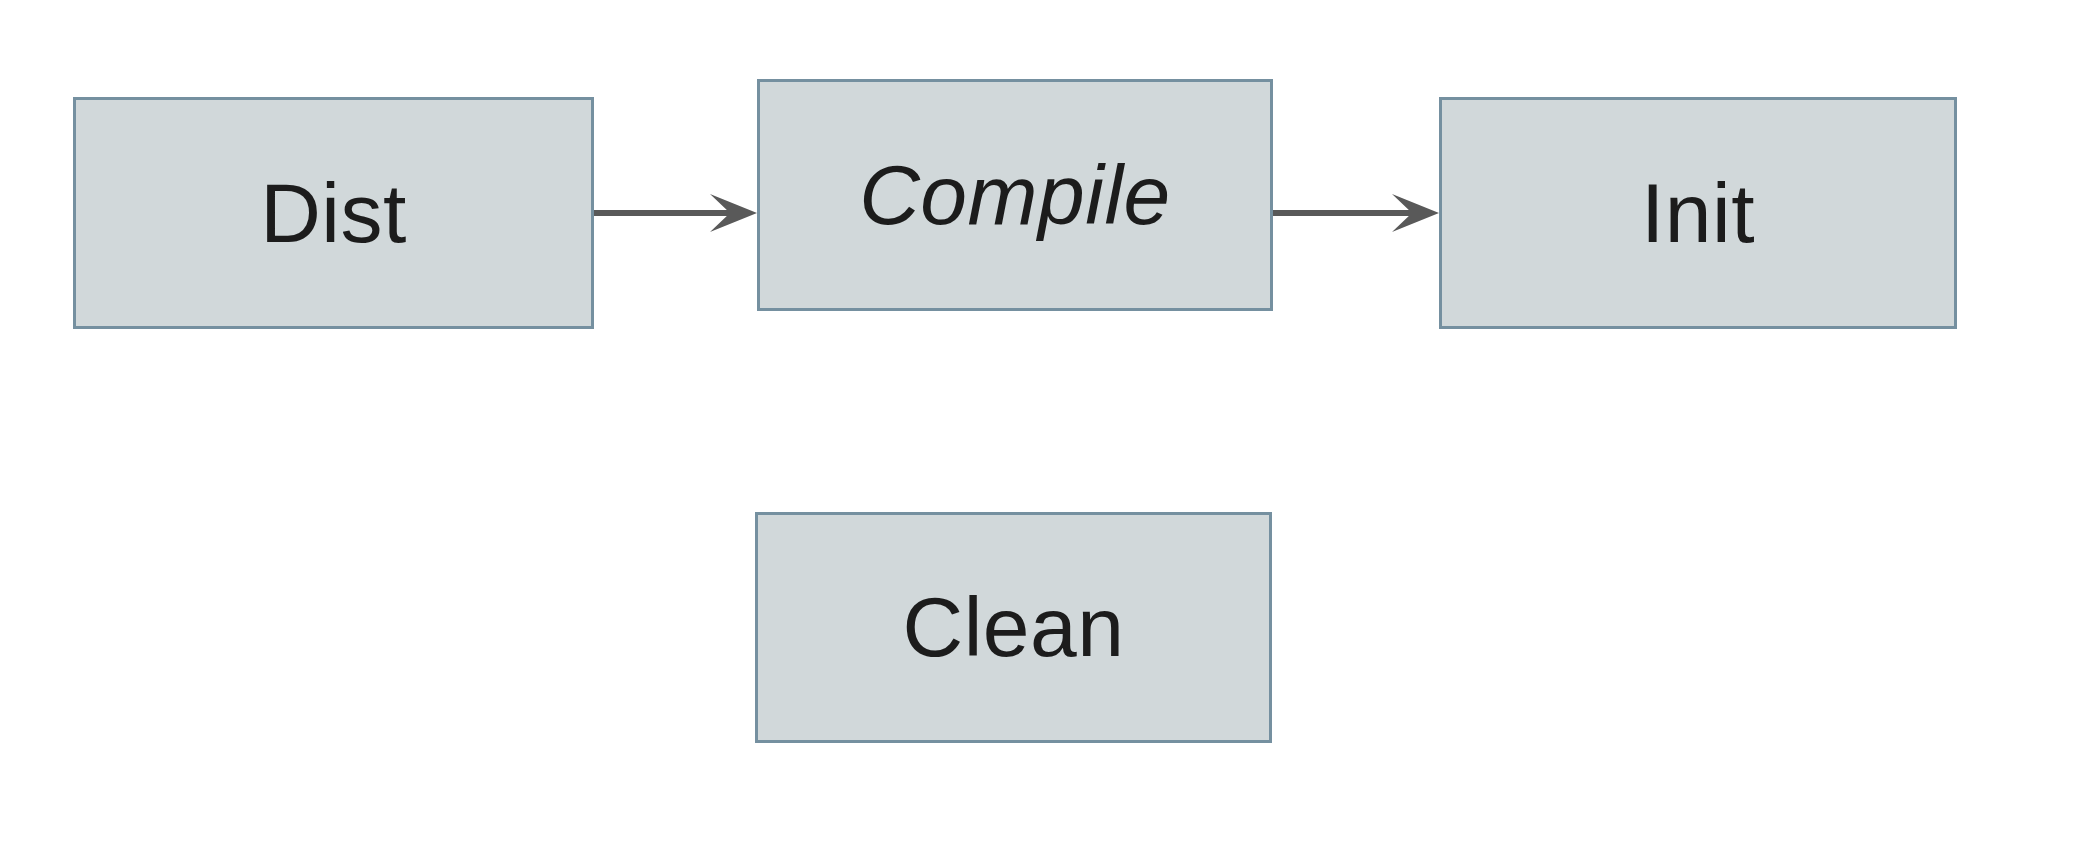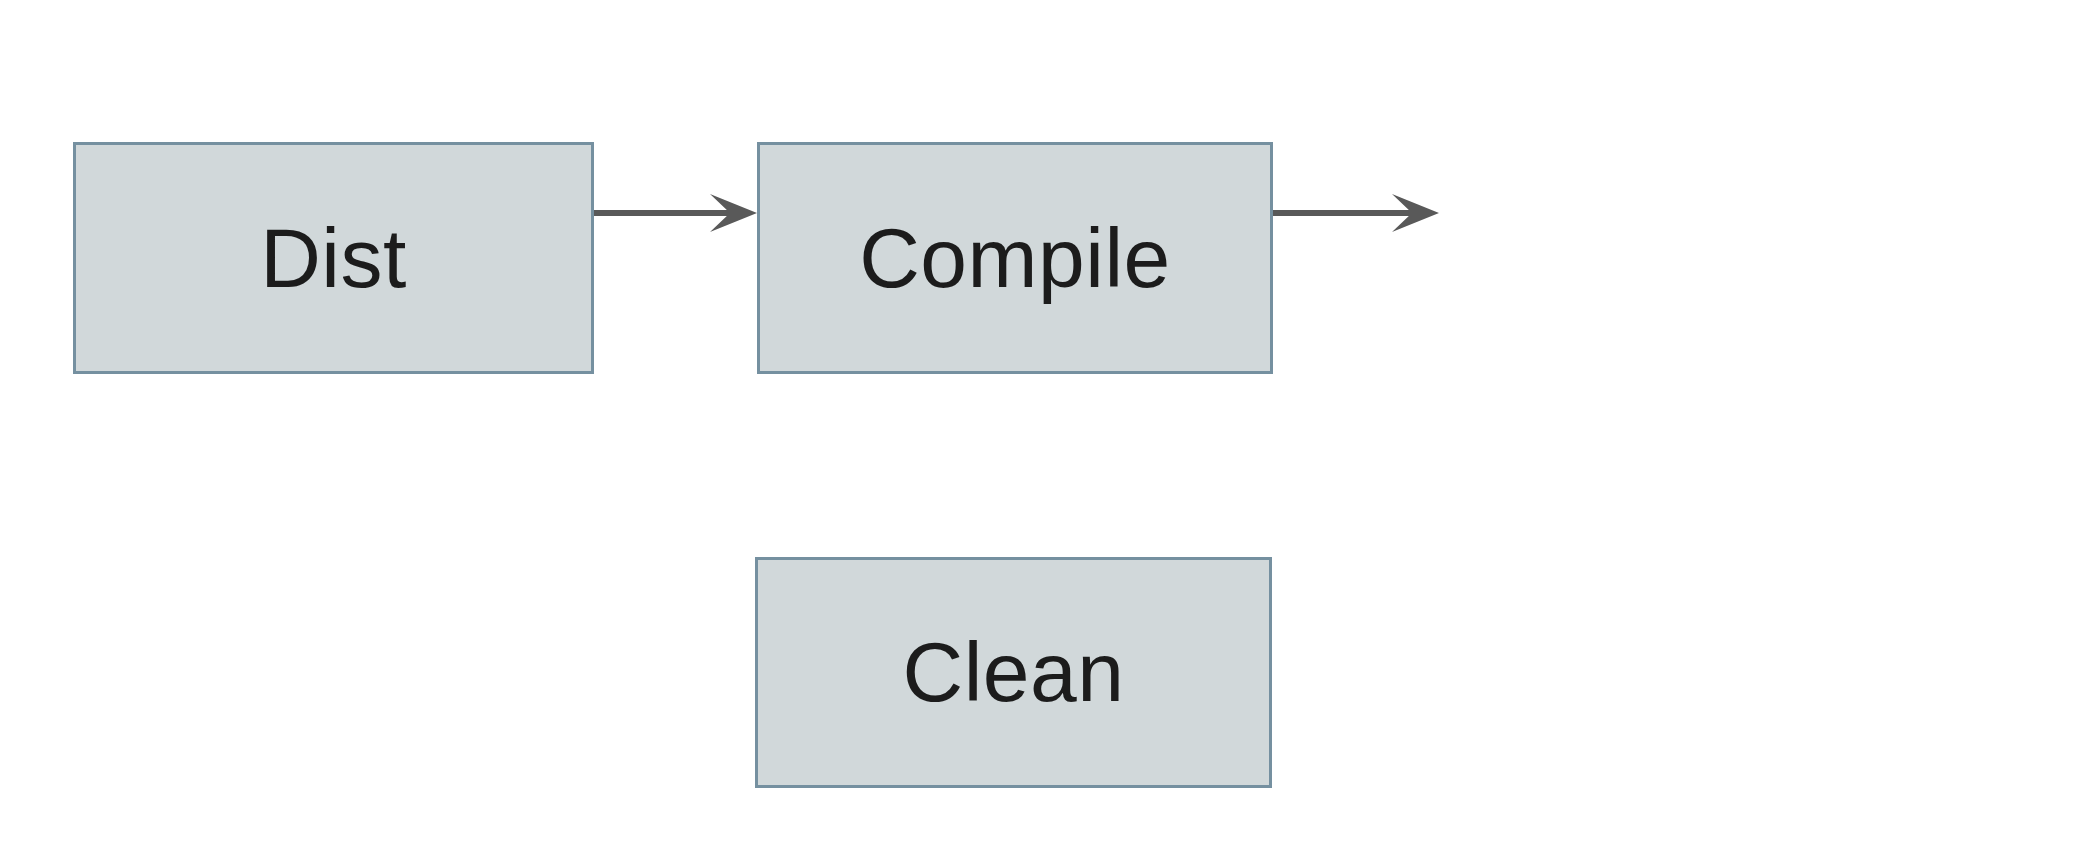--- a/index.html
+++ b/index.html
@@ -16,33 +16,32 @@
     overflow: hidden;
   }
   .node {
     position: absolute;
     box-sizing: border-box;
     background: var(--node_fill, #d1d8da);
     border: 3px solid var(--node_border, #7590a0);
     display: flex;
     align-items: center;
     justify-content: center;
-    margin-top: 45px;
   }
   .node-label {
     font-size: 84px;
     font-weight: 400;
     letter-spacing: 0.5px;
     color: var(--text_color, #1c1c1c);
     white-space: nowrap;
     user-select: none;
   }
   
   #node-dist    { left: 73px;   top: 97px;  width: 521px; height: 232px; }
-  #node-compile { left: 757px;  top: 97px;  width: 516px; height: 232px; }
+  #node-compile { left: 757px;  top: 79px;  width: 516px; height: 232px; font-style: italic; }
   #node-init    { left: 1439px; top: 97px;  width: 518px; height: 232px; }
   #node-clean   { left: 755px;  top: 512px; width: 517px; height: 231px; }
 
   .edges-layer {
     position: absolute;
     left: 0; top: 0;
     width: 2078px;
     height: 848px;
     pointer-events: none;
   }
@@ -62,20 +61,23 @@
 <div class="canvas">
 
   <div class="node" id="node-dist">
     <span class="node-label">Dist</span>
   </div>
 
   <div class="node" id="node-compile">
     <span class="node-label">Compile</span>
   </div>
 
+  <div class="node" id="node-init">
+    <span class="node-label">Init</span>
+  </div>
 
   <div class="node" id="node-clean">
     <span class="node-label">Clean</span>
   </div>
 
   <svg class="edges-layer" viewBox="0 0 2078 848" xmlns="http://www.w3.org/2000/svg" aria-hidden="true">
 
     <g>
       <line class="edge-shaft" x1="594" y1="213" x2="733" y2="213"></line>
       <polygon class="edge-head" points="757,213 710,194 730,213 710,232"></polygon>

